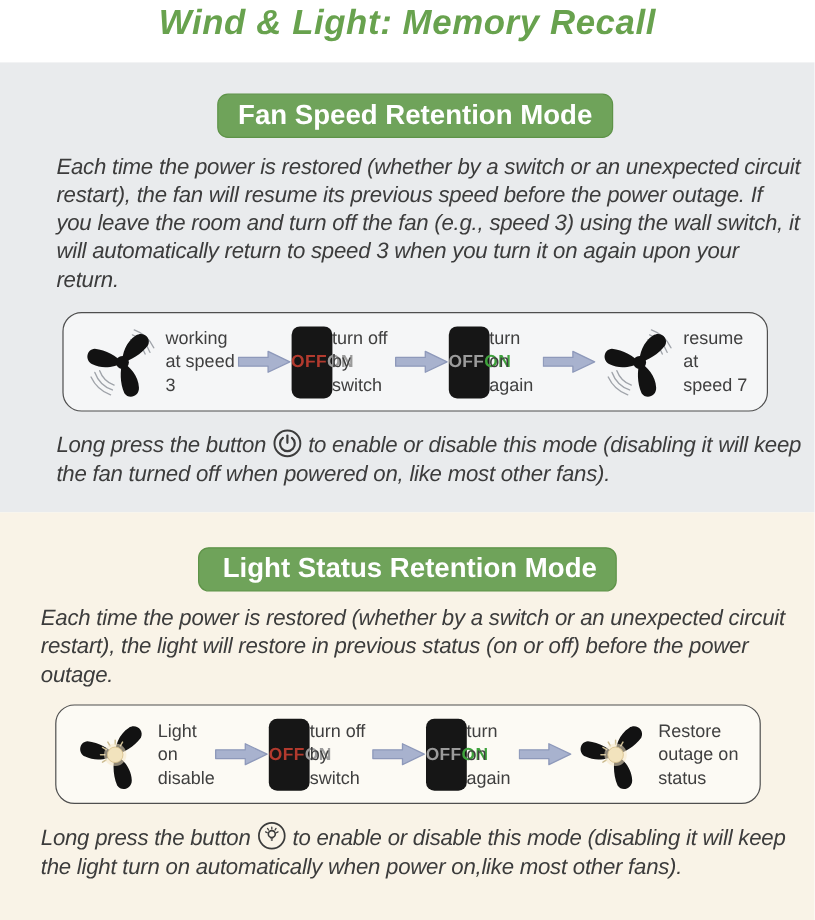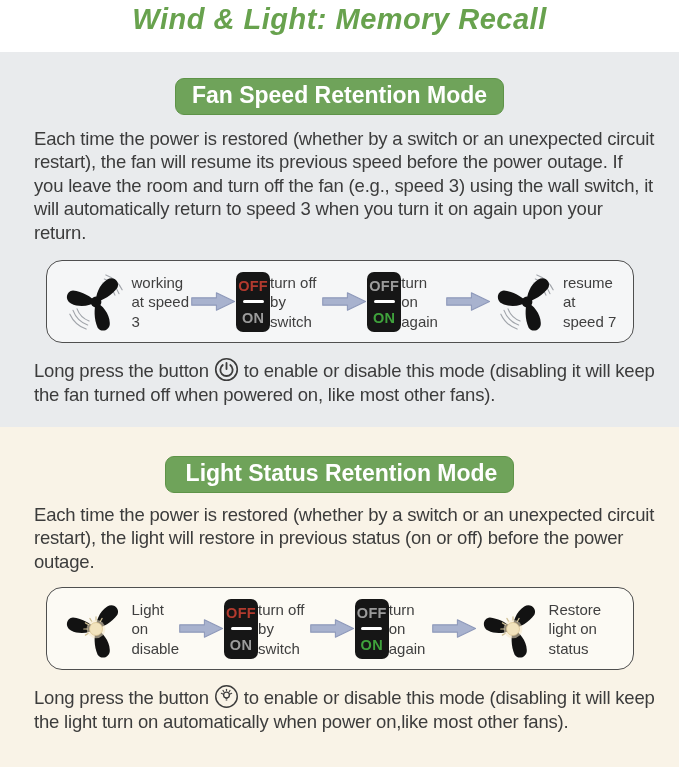--- a/index.html
+++ b/index.html
@@ -14,39 +14,40 @@
     margin: 0;
     padding-top: 3px;
     text-align: center;
     font-size: 29px;
     font-weight: 600;
     font-style: italic;
     color: #68a24e;
     letter-spacing: 0.5px;
   }
   .sec { position: absolute; left: 0; right: 0; }
-  .sec1 { top: 52px; height: 375px; background: #e9ebed; }
+  .sec1 { top: 52px; height: 375px; background: #e9ebed; padding-left: 13px; }
   .sec2 { top: 427px; bottom: 0; background: #f9f3e7; }
   .badge {
     display: block;
     width: fit-content;
     margin: 0 auto;
     background: #6fa35a;
     border: 1.5px solid #5e9348;
     border-radius: 9px;
     color: #ffffff;
     font-size: 23px;
     font-weight: bold;
     padding: 3px 16px 5px 16px;
   }
   .sec1 .badge { margin-top: 26px; }
   .sec2 .badge { margin-top: 29px; padding-left: 20px; }
   .para, .note {
     margin: 12px 22px 0 34px;
     width: 622px;
+    font-style: italic;
     font-size: 18.5px;
     line-height: 1.27;
     color: #3c3c3c;
     letter-spacing: -0.2px;
   }
   .sec1 .para { margin-top: 12px; }
   .sec2 .para { margin-top: 10px; }
   .diagram {
     box-sizing: border-box;
     width: 588px; height: 83px;
@@ -68,21 +69,21 @@
     font-style: normal;
   }
   .fan-svg { width: 72px; height: 72px; flex: 0 0 auto; }
   .arrow-svg { width: 45px; height: 23px; flex: 0 0 auto; }
   .rocker {
     box-sizing: border-box;
     width: 34px; height: 60px;
     background: #161616;
     border-radius: 7px;
     display: flex;
-    flex-direction: column;
+    flex-direction: row;
     align-items: center;
     justify-content: space-evenly;
     flex: 0 0 auto;
   }
   .sw-label { font-size: 14.5px; font-weight: bold; letter-spacing: 0.3px; }
   .sw-red { color: #b23a2e; }
   .sw-green { color: #3fa23c; }
   .sw-dim { color: #9b9b9b; }
   .sw-divider { width: 21px; height: 3px; background: #ffffff; border-radius: 1.5px; }
   .inline-icon { vertical-align: -5px; margin: 0 5px; }
@@ -233,21 +234,21 @@
       </div>
       <div class="step-label" style="width:58px">turn on again</div>
 
       <svg class="arrow-svg">
           <use href="#block-arrow"></use>
         </svg>
 
       <svg class="fan-svg">
           <use href="#fan-light"></use>
         </svg>
-      <div class="step-label" style="width:96px">Restore light on status</div>
+      <div class="step-label" style="width:96px">Restore outage on status</div>
     </div>
 
     <p class="note"><span>Long press the button</span><svg class="inline-icon" width="25" height="25">
           <use href="#bulb-glyph"></use>
         </svg><span>to enable or disable this mode (disabling it will keep the light turn on automatically when power on,like most other fans).</span></p>
   </section>
 
 </div>
 
 </body></html>

